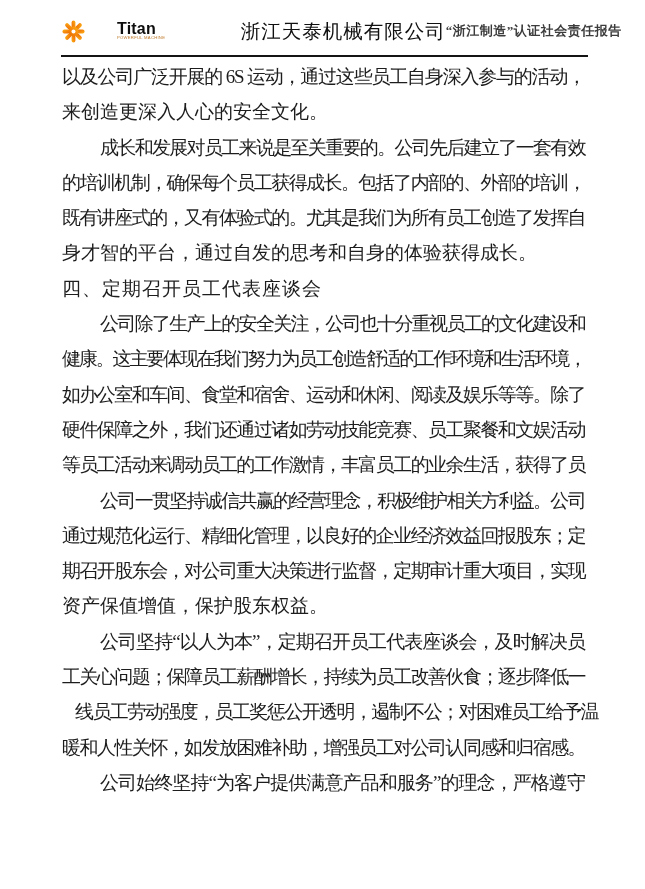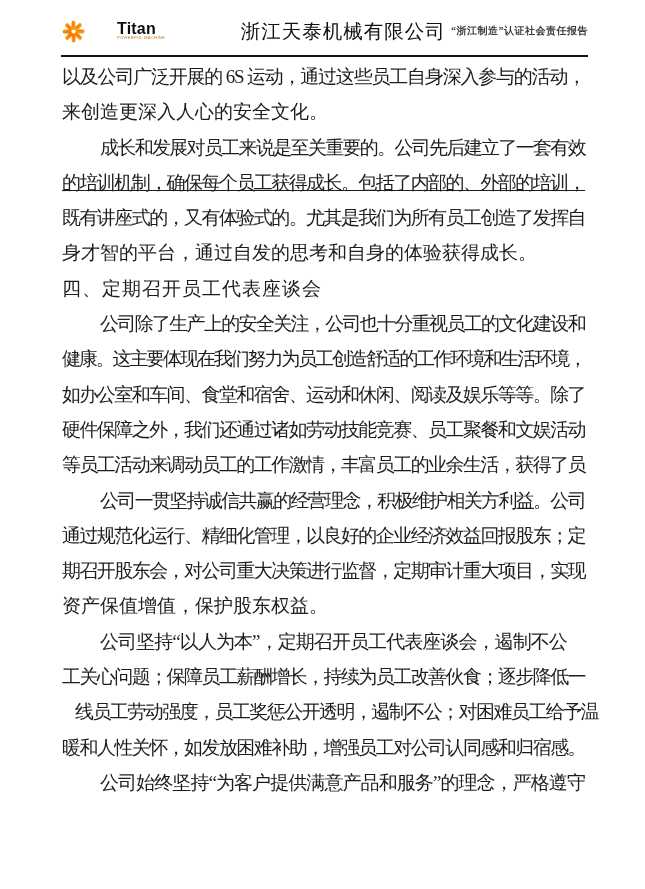--- a/index.html
+++ b/index.html
@@ -55,21 +55,21 @@
   }
   .company-name {
     margin-left: 9px;
     font-size: 19.5px;
     color: #101010;
     letter-spacing: 1px;
     white-space: nowrap;
   }
   .report-title {
     margin-left: auto;
-    font-size: 10px;
+    font-size: 13px;
     font-weight: bold;
     color: #3c3c3c;
     letter-spacing: 0.5px;
     white-space: nowrap;
   }
   .header-divider {
     position: absolute;
     left: 61px; top: 55px;
     width: 527px; height: 2px;
     background: #141414;
@@ -146,42 +146,42 @@
 
   <div class="header-divider"></div>
 
   <div class="doc-body">
       <div class="para">
         <div class="line"><span style="letter-spacing: -1.20557px; margin-top: 37px;">以及公司广泛开展的 6S 运动，通过这些员工自身深入参与的活动，</span></div>
         <div class="line"><span>来创造更深入人心的安全文化。</span></div>
       </div>
       <div class="para">
         <div class="line" style="padding-left: 38px;"><span style="letter-spacing: -1.67857px;">成长和发展对员工来说是至关重要的。公司先后建立了一套有效</span></div>
-        <div class="line"><span style="letter-spacing: -1.56667px; text-decoration: underline;">的培训机制，确保每个员工获得成长。包括了内部的、外部的培训，</span></div>
+        <div class="line"><span style="letter-spacing: -1.56667px;">的培训机制，确保每个员工获得成长。包括了内部的、外部的培训，</span></div>
         <div class="line"><span style="letter-spacing: -1.56667px;">既有讲座式的，又有体验式的。尤其是我们为所有员工创造了发挥自</span></div>
         <div class="line"><span>身才智的平台，通过自发的思考和自身的体验获得成长。</span></div>
       </div>
       <div class="para heading">
         <div class="line"><span>四、定期召开员工代表座谈会</span></div>
       </div>
       <div class="para">
         <div class="line" style="padding-left: 38px;"><span style="letter-spacing: -1.67857px;">公司除了生产上的安全关注，公司也十分重视员工的文化建设和</span></div>
         <div class="line"><span style="letter-spacing: -2.12903px;">健康。这主要体现在我们努力为员工创造舒适的工作环境和生活环境，</span></div>
         <div class="line"><span style="letter-spacing: -1.56667px;">如办公室和车间、食堂和宿舍、运动和休闲、阅读及娱乐等等。除了</span></div>
         <div class="line"><span style="letter-spacing: -1.56667px;">硬件保障之外，我们还通过诸如劳动技能竞赛、员工聚餐和文娱活动</span></div>
         <div class="line"><span style="letter-spacing: -1.56667px;">等员工活动来调动员工的工作激情，丰富员工的业余生活，获得了员</span></div>
       </div>
       <div class="para">
         <div class="line" style="padding-left: 38px;"><span style="letter-spacing: -1.67857px;">公司一贯坚持诚信共赢的经营理念，积极维护相关方利益。公司</span></div>
         <div class="line"><span style="letter-spacing: -1.56667px;">通过规范化运行、精细化管理，以良好的企业经济效益回报股东；定</span></div>
         <div class="line"><span style="letter-spacing: -1.56667px;">期召开股东会，对公司重大决策进行监督，定期审计重大项目，实现</span></div>
         <div class="line"><span>资产保值增值，保护股东权益。</span></div>
       </div>
       <div class="para">
-        <div class="line" style="padding-left: 38px;"><span style="letter-spacing: -0.924107px;">公司坚持“以人为本”，定期召开员工代表座谈会，遏制不公</span></div>
+        <div class="line" style="padding-left: 38px;"><span style="letter-spacing: -0.924107px;">公司坚持“以人为本”，定期召开员工代表座谈会，及时解决员</span></div>
         <div class="line"><span style="letter-spacing: -1.56667px;">工关心问题；保障员工薪酬增长，持续为员工改善伙食；逐步降低一</span></div>
         <div class="line"><span style="letter-spacing: -1.56667px; margin-left: 13px;">线员工劳动强度，员工奖惩公开透明，遏制不公；对困难员工给予温</span></div>
         <div class="line"><span style="letter-spacing: -1.56667px;">暖和人性关怀，如发放困难补助，增强员工对公司认同感和归宿感。</span></div>
       </div>
       <div class="para">
         <div class="line" style="padding-left: 38px;"><span style="letter-spacing: -0.924107px;">公司始终坚持“为客户提供满意产品和服务”的理念，严格遵守</span></div>
       </div>
     </div>
 
 </div>

